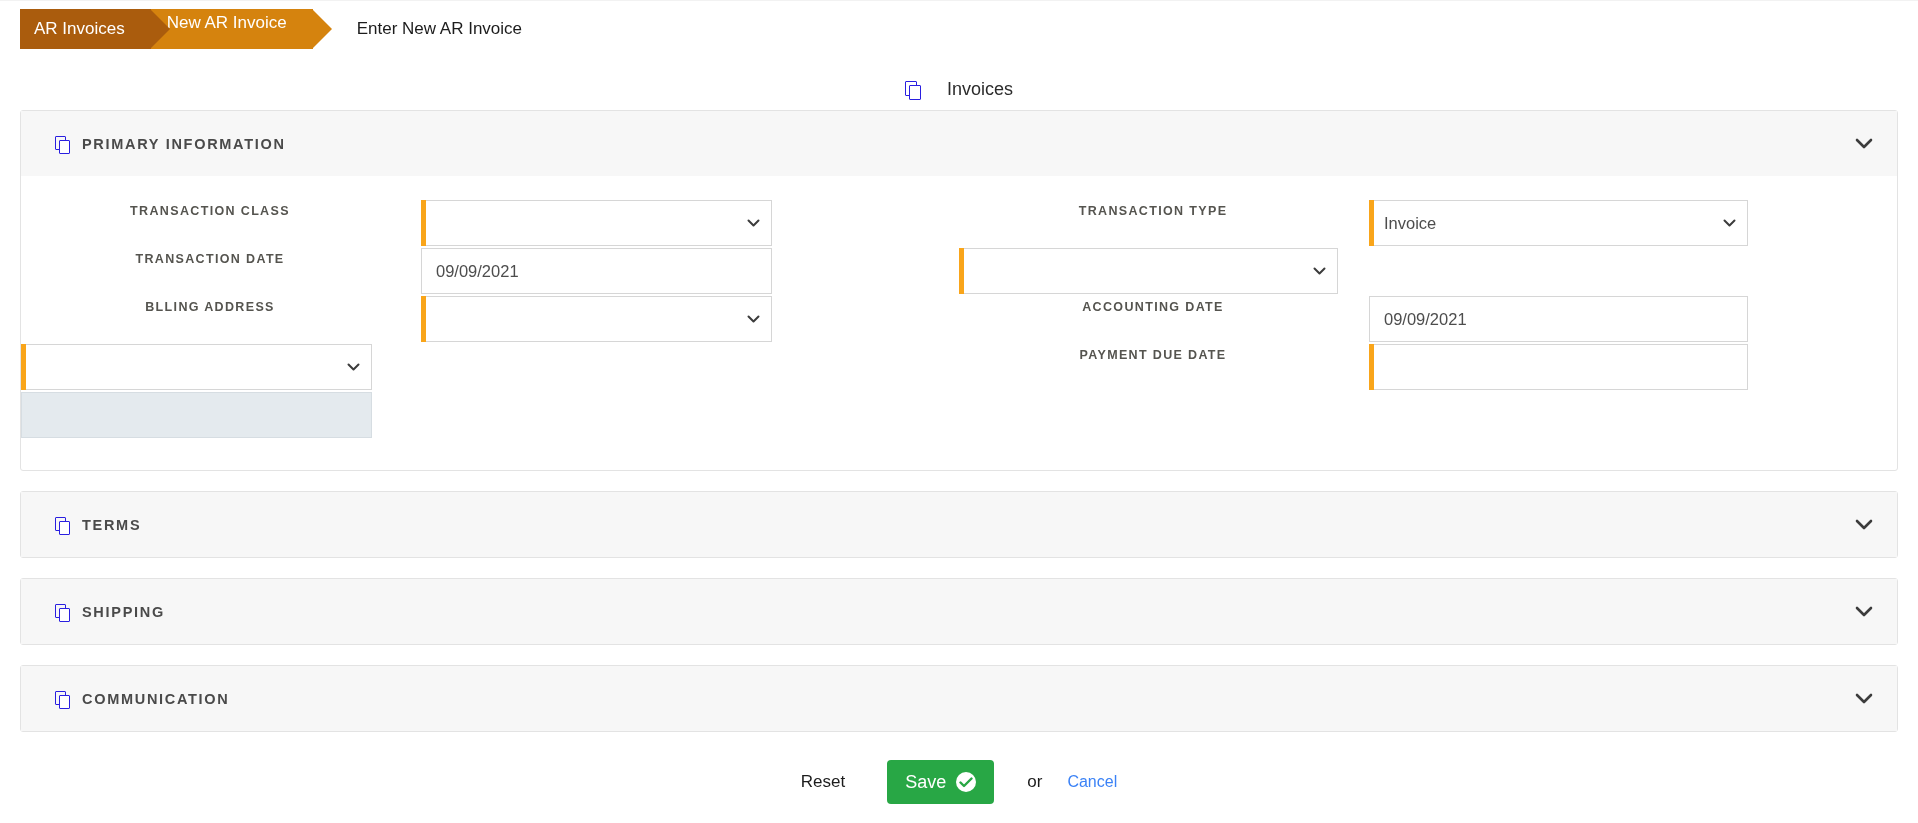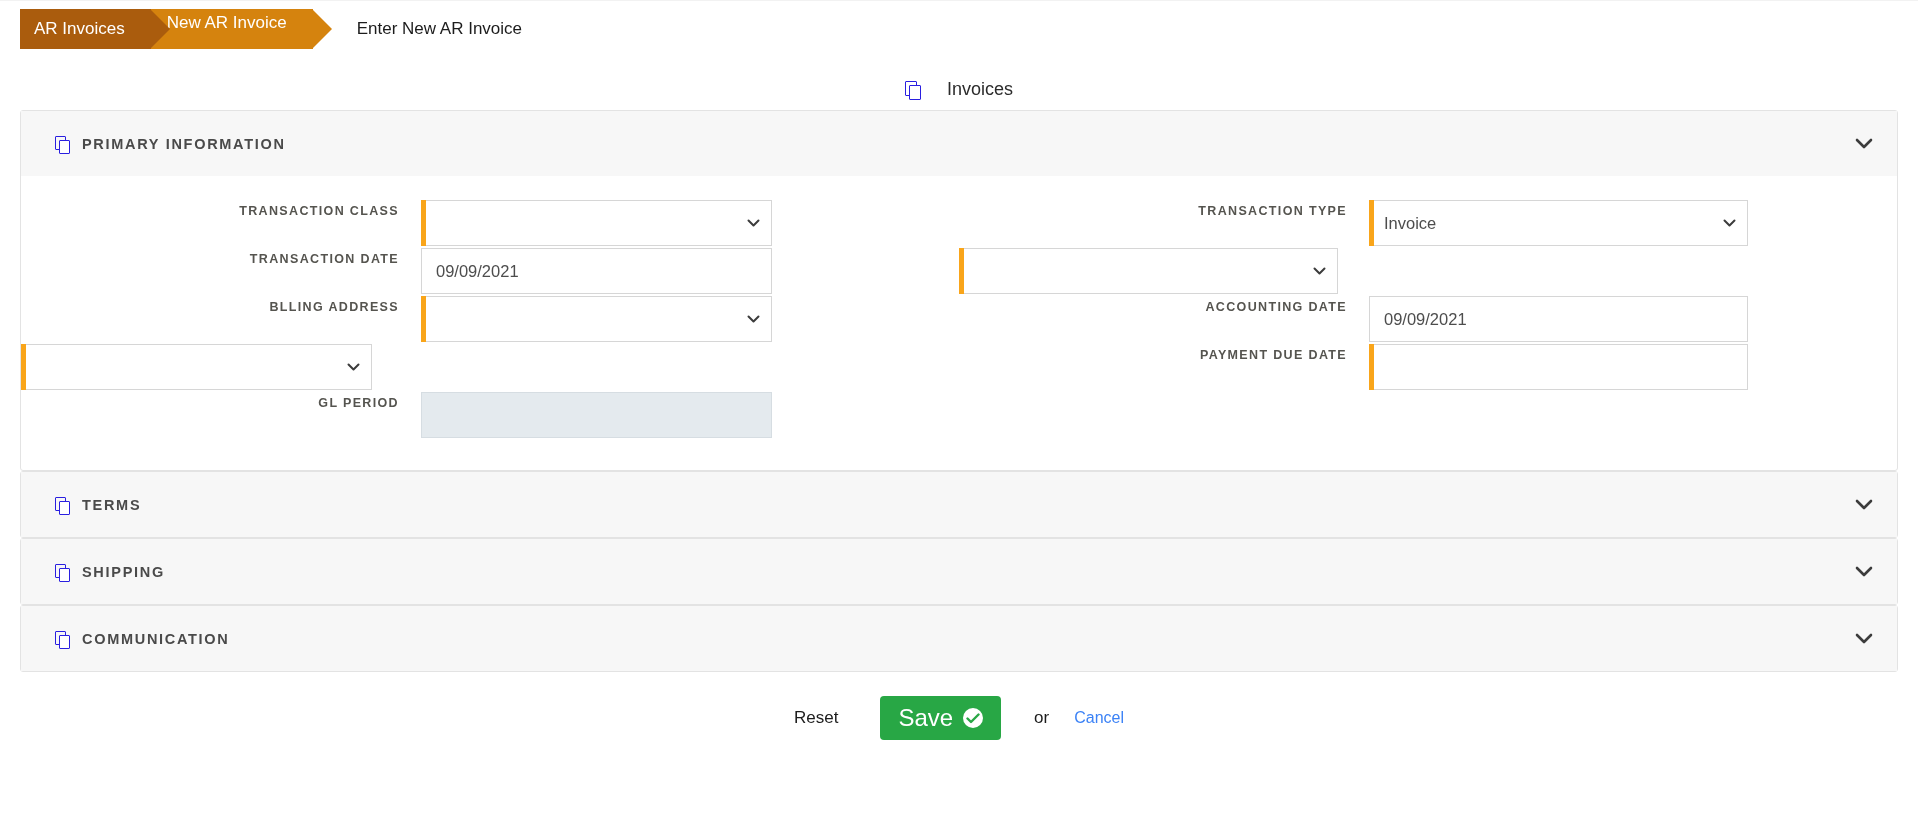--- a/index.html
+++ b/index.html
@@ -132,21 +132,21 @@
 
   
   .panels {
     width: 1878px;
     margin: 0 20px;
   }
   .panel {
     background: #ffffff;
     border: 1px solid #e3e3e3;
     border-radius: 3px;
-    margin-bottom: 0;
+    margin-bottom: 20px;
   }
   .panel-header {
     background: #f7f7f7;
     height: 65px;
     display: flex;
     align-items: center;
     padding: 0 24px 0 34px;
     position: relative;
     cursor: pointer;
   }
@@ -182,21 +182,21 @@
   }
 
   
   .frow {
     display: flex;
     align-items: flex-start;
     height: 48px;
   }
   .frow .flabel {
     flex: 0 0 auto;
-    text-align: right;
+    text-align: center;
     font-size: 12.5px;
     font-weight: bold;
     letter-spacing: 1.35px;
     color: #55544f;
     text-transform: uppercase;
     padding-top: 4px;
     padding-right: 22px;
     white-space: nowrap;
   }
   .col-left .flabel  { width: 400px; }
@@ -271,21 +271,21 @@
     border-radius: 4px;
     height: 44px;
     padding: 0 18px;
     display: flex;
     align-items: center;
     gap: 10px;
     cursor: pointer;
   }
   .save-btn .save-label {
     color: #ffffff;
-    font-size: 24px;
+    font-size: 18px;
     font-family: inherit;
     text-align: center;
   }
   .check-badge {
     width: 20px;
     height: 20px;
     border-radius: 50%;
     background: #ffffff;
     display: flex;
     align-items: center;
@@ -377,21 +377,20 @@
             <span class="fval"></span>
             <span class="dd-arrow">
               <svg width="13" height="9" viewBox="0 0 13 9">
                   <path d="M1.5 1.5 L6.5 6.5 L11.5 1.5" stroke="#3c3c3c" stroke-width="2" fill="none" stroke-linecap="round" stroke-linejoin="round"></path>
                 </svg>
             </span>
           </div>
         </div>
 
         <div class="frow">
-          <div class="flabel">GL PERIOD</div>
           <div class="fctl disabled">
             <span class="fval"></span>
           </div>
         </div>
 
       </div>
 
       <div class="col col-right">
 
         <div class="frow">

